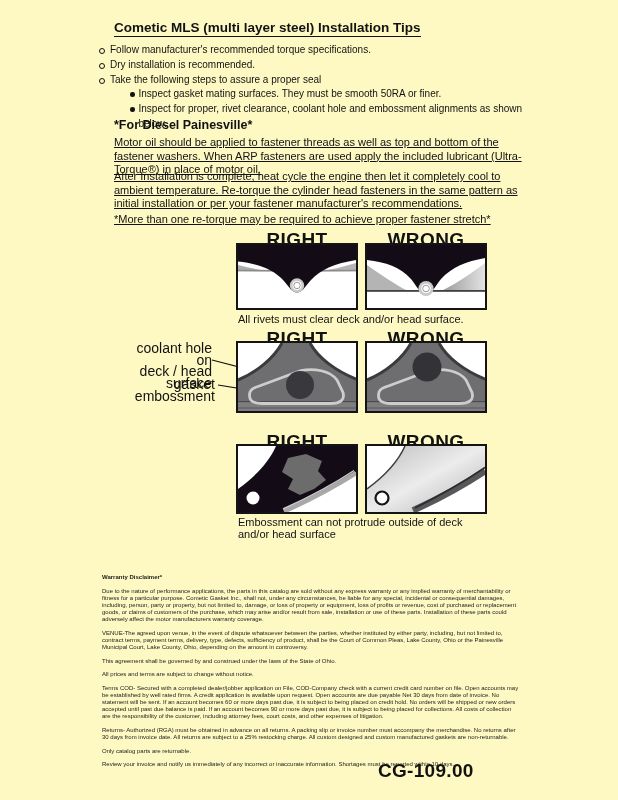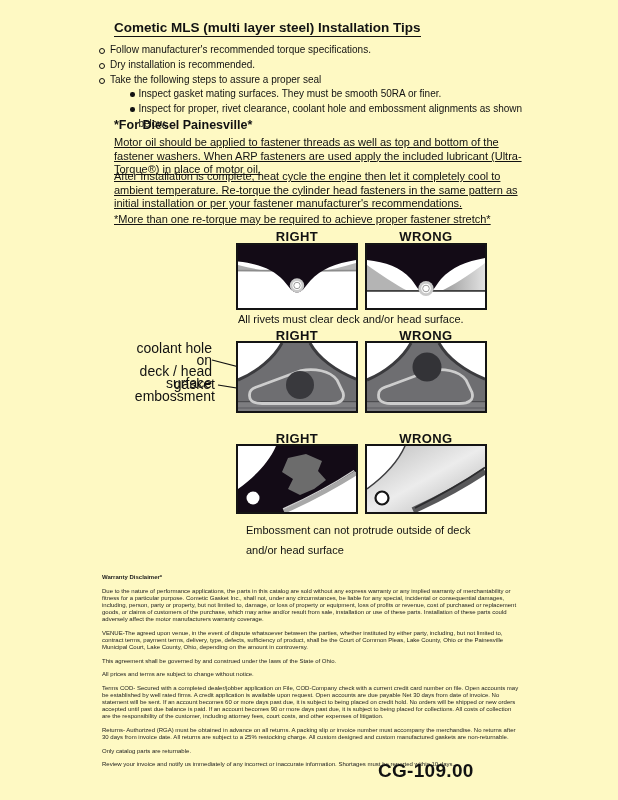--- a/index.html
+++ b/index.html
@@ -8,28 +8,28 @@
   .abs{position:absolute;}
   .title{left:114px;top:20px;font-size:13.5px;font-weight:bold;
          border-bottom:1.8px solid #121212;padding-bottom:1px;display:inline-block;}
   .bullets{left:99px;top:43px;width:424px;font-size:10px;}
   .b-row{display:flex;align-items:flex-start;line-height:14.8px;}
   .b-row.lvl2{padding-left:31px;}
   .marker-o{width:4px;height:4px;border:1px solid #121212;border-radius:50%;margin:5px 5px 0 0;flex:none;}
   .marker-f{width:4.5px;height:4.5px;background:#121212;border-radius:50%;margin:5px 4px 0 0;flex:none;}
   .h2{left:114px;top:118px;font-size:12.5px;font-weight:bold;}
   .para{left:114px;width:408px;font-size:11px;line-height:13.5px;text-decoration:underline;}
-  .dlabel{font-size:13px;font-weight:bold;width:122px;text-align:center;letter-spacing:0.4px;}
+  .dlabel{font-size:19px;font-weight:bold;width:122px;text-align:center;letter-spacing:0.4px;}
   .panel{border:2px solid #141414;background:#fff;width:118px;height:auto;line-height:0;}
   .caption{font-size:11px;line-height:12px;}
   .callout{font-size:14px;text-align:right;line-height:11.5px;}
   .warranty{left:102px;top:574px;width:417px;font-size:6px;line-height:7.1px;color:#1c1c1c;}
   .warranty p{margin:0 0 6.5px 0;}
   .warranty .wh{font-weight:bold;margin:0 0 7px 0;}
-  .nobr{margin:8px;}
+  .nobr{margin:0;}
   .pagecode{left:378px;top:760px;font-size:19px;letter-spacing:0.3px;font-weight:bold;}
 </style>
 </head>
 <body>
 
 <div class="page">
 
   <div class="abs title">Cometic MLS (multi layer steel) Installation Tips</div>
 
   <div class="abs bullets">

